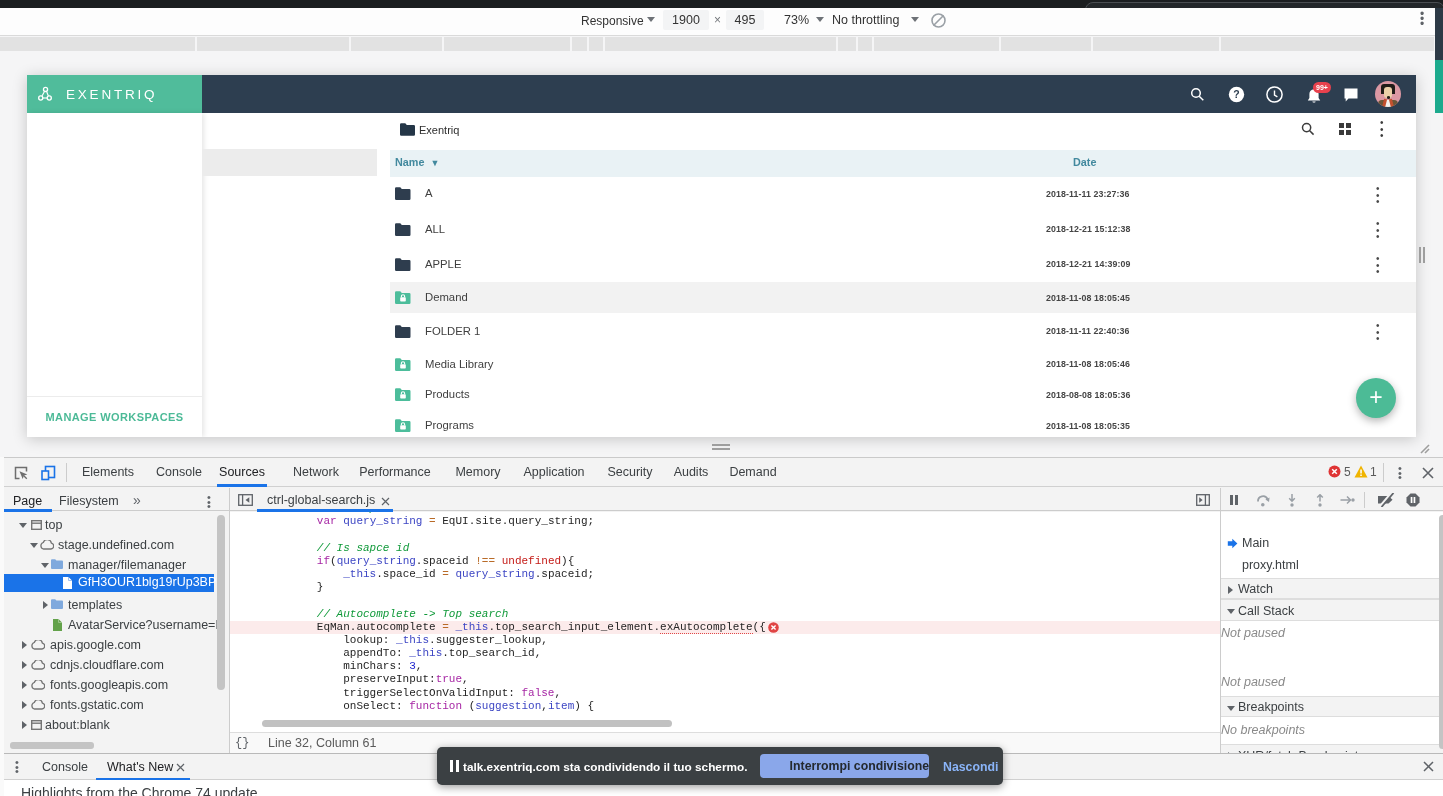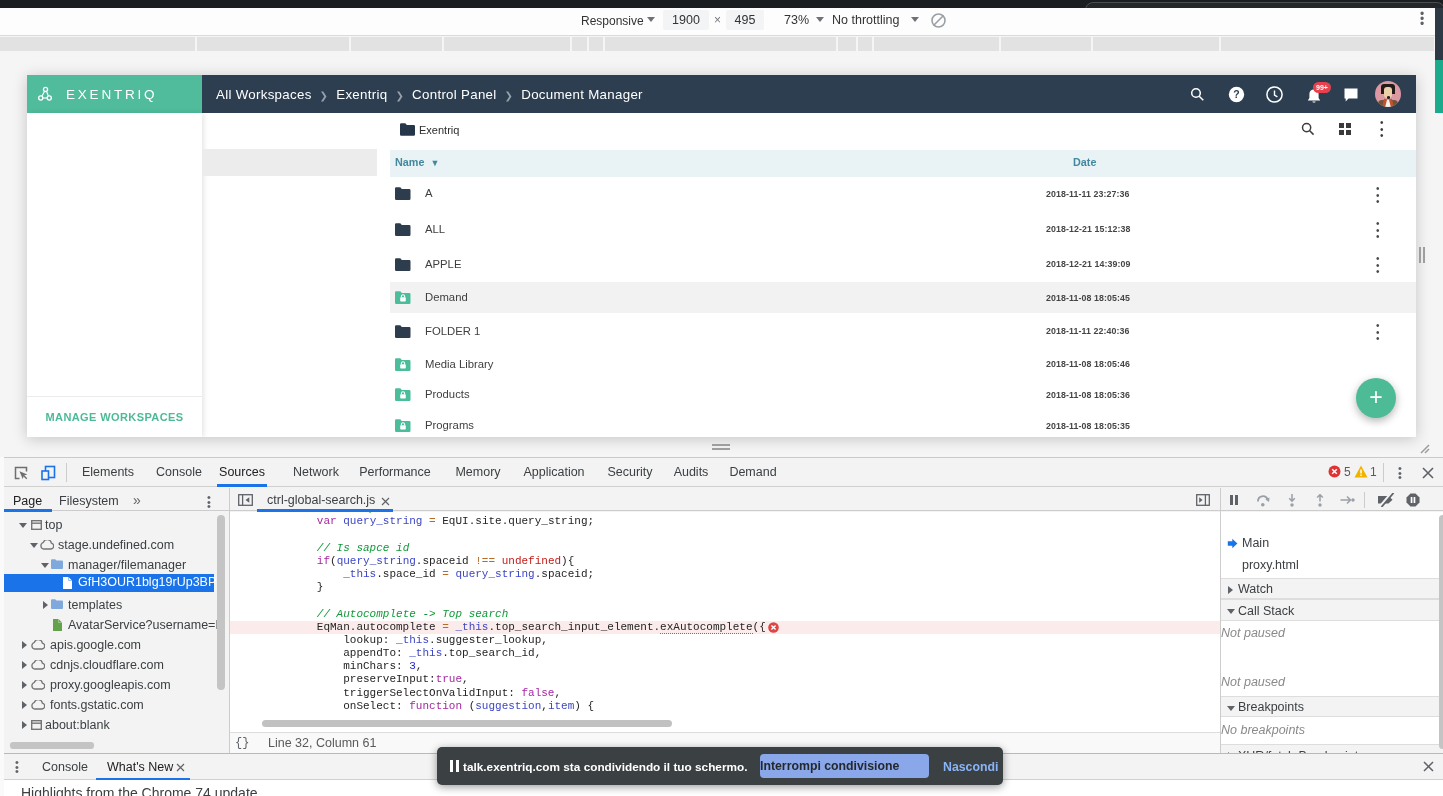--- a/index.html
+++ b/index.html
@@ -67,21 +67,20 @@
   <svg class="a" style="left:10px;top:11px" width="16" height="16" viewBox="0 0 18 17">
     <circle cx="9.6" cy="3.4" r="2.3" fill="none" stroke="#fff" stroke-width="1.5"></circle>
     <circle cx="4.2" cy="13" r="2.3" fill="none" stroke="#fff" stroke-width="1.5"></circle>
     <circle cx="13.8" cy="13" r="2.3" fill="none" stroke="#fff" stroke-width="1.5"></circle>
     <line x1="8.4" y1="5.6" x2="5.6" y2="10.8" stroke="#fff" stroke-width="1.3"></line>
     <line x1="10.8" y1="5.6" x2="12.8" y2="10.8" stroke="#fff" stroke-width="1.3"></line>
     <line x1="6.6" y1="13" x2="11.4" y2="13" stroke="#fff" stroke-width="1.3"></line>
   </svg>
   <div class="a" style="left:39px;top:12px;font-size:13.5px;font-weight:normal;color:#fff;letter-spacing:2.8px">EXENTRIQ</div>
 
-  <div class="a" style="left:189px;top:12px;font-size:13.3px;color:#fff;white-space:nowrap;letter-spacing:0.3px">All Workspaces&nbsp;&nbsp;<span style="color:#94a0ac;font-size:10px">❯</span>&nbsp;&nbsp;Exentriq&nbsp;&nbsp;<span style="color:#94a0ac;font-size:10px">❯</span>&nbsp;&nbsp;Control Panel&nbsp;&nbsp;<span style="color:#94a0ac;font-size:10px">❯</span>&nbsp;&nbsp;Document Manager</div>
 
   <svg class="a" style="left:1163px;top:12px" width="15" height="15" viewBox="0 0 15 15">
       <circle cx="6" cy="6" r="4.3" fill="none" stroke="#fff" stroke-width="1.5"></circle>
       <line x1="9.2" y1="9.2" x2="13.3" y2="13.3" stroke="#fff" stroke-width="1.5"></line>
     </svg>
   <svg class="a" style="left:1201px;top:11px" width="17" height="17" viewBox="0 0 17 17">
       <circle cx="8.5" cy="8.5" r="7.7" fill="#fff"></circle>
       <text x="8.5" y="12.2" text-anchor="middle" font-size="10.5" font-weight="bold" fill="#2d3e50" font-family="Liberation Sans">?</text>
     </svg>
   <svg class="a" style="left:1239px;top:11px" width="17" height="17" viewBox="0 0 17 17">
@@ -166,21 +165,21 @@
     <div class="a dots" style="top:248.1px">•<br>•<br>•</div>
   <svg class="a fdk" style="top:282.5px">
       <use href="#fg"></use>
     </svg>
     <div class="a rt" style="top:282.5px">Media Library</div>
     <div class="a rd" style="top:284.1px">2018-11-08 18:05:46</div>
   <svg class="a fdk" style="top:313.4px">
       <use href="#fg"></use>
     </svg>
     <div class="a rt" style="top:313.4px">Products</div>
-    <div class="a rd" style="top:315px">2018-11-08 18:05:36</div>
+    <div class="a rd" style="top:315px">2018-08-08 18:05:36</div>
   <svg class="a fdk" style="top:344.1px">
       <use href="#fg"></use>
     </svg>
     <div class="a rt" style="top:344.1px">Programs</div>
     <div class="a rd" style="top:345.7px">2018-11-08 18:05:35</div>
 
   <div class="a" style="left:1329px;top:303px;width:40px;height:40px;border-radius:50%;background:#4cbb96;box-shadow:0 3px 8px rgba(0,0,0,0.3);color:#fff;font-size:23px;font-weight:300;text-align:center;line-height:38px">+</div>
   <svg width="0" height="0" style="position:absolute">
     <defs>
       <g id="fd">
@@ -340,21 +339,21 @@
     <div class="tt" style="left:46px;top:125.5px">apis.google.com</div>
     <div class="art" style="left:18px;top:149px"></div>
     <svg class="a" style="left:27px;top:148px" width="14" height="10" viewBox="0 0 14 10">
         <path d="M11 9 a3 3 0 0 0 0.4 -5.9 a4.2 4.2 0 0 0 -8.1 -0.6 a3.4 3.4 0 0 0 0 6.5 Z" fill="none" stroke="#757575" stroke-width="1.3"></path>
       </svg>
     <div class="tt" style="left:46px;top:145.5px">cdnjs.cloudflare.com</div>
     <div class="art" style="left:18px;top:169px"></div>
     <svg class="a" style="left:27px;top:168px" width="14" height="10" viewBox="0 0 14 10">
         <path d="M11 9 a3 3 0 0 0 0.4 -5.9 a4.2 4.2 0 0 0 -8.1 -0.6 a3.4 3.4 0 0 0 0 6.5 Z" fill="none" stroke="#757575" stroke-width="1.3"></path>
       </svg>
-    <div class="tt" style="left:46px;top:165.5px">proxy.googleapis.com</div>
+    <div class="tt" style="left:46px;top:165.5px">fonts.googleapis.com</div>
     <div class="art" style="left:18px;top:189px"></div>
     <svg class="a" style="left:27px;top:188px" width="14" height="10" viewBox="0 0 14 10">
         <path d="M11 9 a3 3 0 0 0 0.4 -5.9 a4.2 4.2 0 0 0 -8.1 -0.6 a3.4 3.4 0 0 0 0 6.5 Z" fill="none" stroke="#757575" stroke-width="1.3"></path>
       </svg>
     <div class="tt" style="left:46px;top:185.5px">fonts.gstatic.com</div>
     <div class="art" style="left:18px;top:209px"></div>
     <svg class="a" style="left:27px;top:208px" width="11" height="10" viewBox="0 0 11 10">
         <rect x="0.7" y="0.7" width="9.6" height="8.6" fill="none" stroke="#757575" stroke-width="1.4"></rect>
         <line x1="0.7" y1="3.2" x2="10.3" y2="3.2" stroke="#757575" stroke-width="1.4"></line>
       </svg>
@@ -433,15 +432,15 @@
       <path d="M1 1 L10 10 M10 1 L1 10" stroke="#5f6368" stroke-width="1.5"></path>
     </svg>
   <div class="a" style="left:0;top:322px;width:1443px;height:17px;background:#fff"></div>
   <div class="a" style="left:17px;top:327px;font-size:14px;color:#3c4043">Highlights from the Chrome 74 update</div>
 </div>
 
 <div class="a" id="toast" style="left:437px;top:747px;width:566px;height:38px;background:#3b4043;border-radius:5px;box-shadow:0 2px 8px rgba(0,0,0,0.4);z-index:50">
   <div class="a" style="left:13px;top:13px;width:2.6px;height:12px;background:#fff"></div>
   <div class="a" style="left:19px;top:13px;width:2.6px;height:12px;background:#fff"></div>
   <div class="a" style="left:26px;top:12.5px;font-size:11.8px;font-weight:bold;color:#fff;white-space:nowrap">talk.exentriq.com sta condividendo il tuo schermo.</div>
-  <div class="a" style="left:323px;top:7px;width:169px;height:24px;background:#8aa7ea;border-radius:4px;text-align:left;line-height:24px;font-size:12.3px;font-weight:bold;color:#24292e">Interrompi condivisione</div>
+  <div class="a" style="left:323px;top:7px;width:169px;height:24px;background:#8aa7ea;border-radius:4px;text-align:right;line-height:24px;font-size:12.3px;font-weight:bold;color:#24292e">Interrompi condivisione</div>
   <div class="a" style="left:506px;top:12.5px;font-size:12.3px;font-weight:bold;color:#8ab4f8">Nascondi</div>
 </div>
 
 </body></html>

